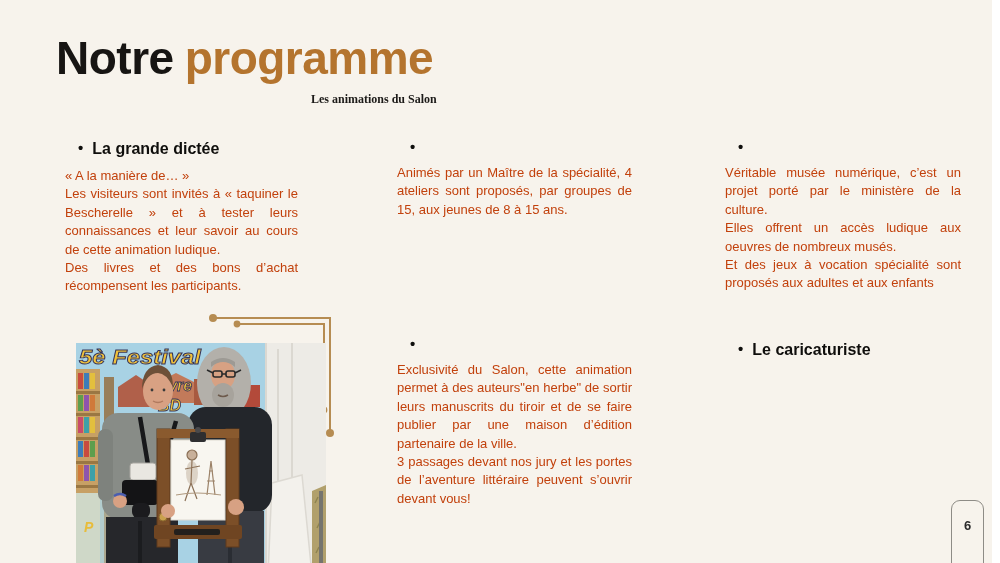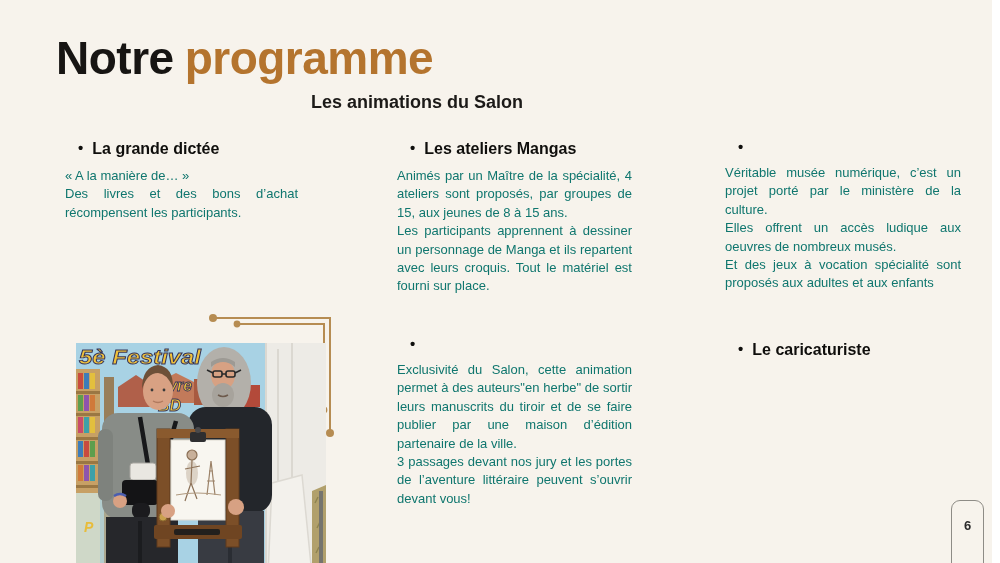--- a/index.html
+++ b/index.html
@@ -9,35 +9,35 @@
   }
   
   .title{
     position:absolute;left:56px;top:33px;margin:0;
     font-size:46px;font-weight:800;letter-spacing:-0.5px;line-height:1.1;color:#171513;
     white-space:nowrap;
   }
   .title .accent{color:#b4742e;margin-left:11px;}
   .subtitle{
     position:absolute;left:311px;top:92px;
-    font-size:18px;font-weight:700;color:#1c1a18;white-space:nowrap;
+    font-size:12px;font-weight:700;color:#1c1a18;white-space:nowrap;font-family:Liberation Serif, serif;
   }
   
   .section{position:absolute;}
   #sec-dictee{left:65px;top:140px;width:233px;}
   #sec-mangas{left:397px;top:140px;width:235px;}
   #sec-micro{left:725px;top:140px;width:236px;}
   #sec-speed{left:397px;top:337px;width:235px;}
   #sec-carica{left:725px;top:341px;width:236px;}
   .sec-head{
     display:flex;align-items:baseline;gap:9px;padding-left:13px;margin:0 0 9px 0;
     font-size:16px;font-weight:700;color:#0f0e0c;
   }
   .sec-head .bullet{font-size:15px;line-height:1;transform:translateY(-1px);}
-  .section p{margin:0;font-size:13px;line-height:18.4px;text-align:justify;color:#0f766e;}
+  .section p{margin:0;font-size:13px;line-height:18.4px;text-align:justify;color:#c2410c;}
   
   .photo{position:absolute;left:64px;top:331px;width:250px;height:232px;margin:12px;}
   .photo svg{display:block;}
   
   .connector{position:absolute;left:205px;top:310px;width:140px;height:130px;pointer-events:none;}
   
   .page-badge{
     position:absolute;left:951px;top:500px;width:33px;height:75px;box-sizing:border-box;
     border:1.5px solid #8e8c86;border-radius:9px;background:transparent;
     text-align:center;padding-top:17px;font-size:13px;font-weight:600;color:#2b2b2b;
@@ -50,30 +50,29 @@
 
   <h1 class="title"><span>Notre</span><span class="accent">programme</span></h1>
   <div class="subtitle">Les animations du Salon</div>
 
   <section class="section" id="sec-dictee">
     <h2 class="sec-head">
       <span class="bullet">•</span>
       <span>La grande dictée</span>
     </h2>
     <p>« A la manière de… »</p>
+    <p>Les visiteurs sont invités à « taquiner le Bescherelle » et à tester leurs connaissances et leur savoir au cours de cette animation ludique.</p>
     <p>Des livres et des bons d’achat récompensent les participants.</p>
   </section>
 
   <section class="section" id="sec-mangas">
     <h2 class="sec-head">
       <span class="bullet">•</span>
-      <span>Les ateliers Mangas</span>
     </h2>
     <p>Animés par un Maître de la spécialité, 4 ateliers sont proposés, par groupes de 15, aux jeunes de 8 à 15 ans.</p>
-    <p>Les participants apprennent à dessiner un personnage de Manga et ils repartent avec leurs croquis. Tout le matériel est fourni sur place.</p>
   </section>
 
   <section class="section" id="sec-micro">
     <h2 class="sec-head">
       <span class="bullet">•</span>
     </h2>
     <p>Véritable musée numérique, c’est un projet porté par le ministère de la culture.</p>
     <p>Elles offrent un accès ludique aux oeuvres de nombreux musés.</p>
     <p>Et des jeux à vocation spécialité sont proposés aux adultes et aux enfants</p>
   </section>

